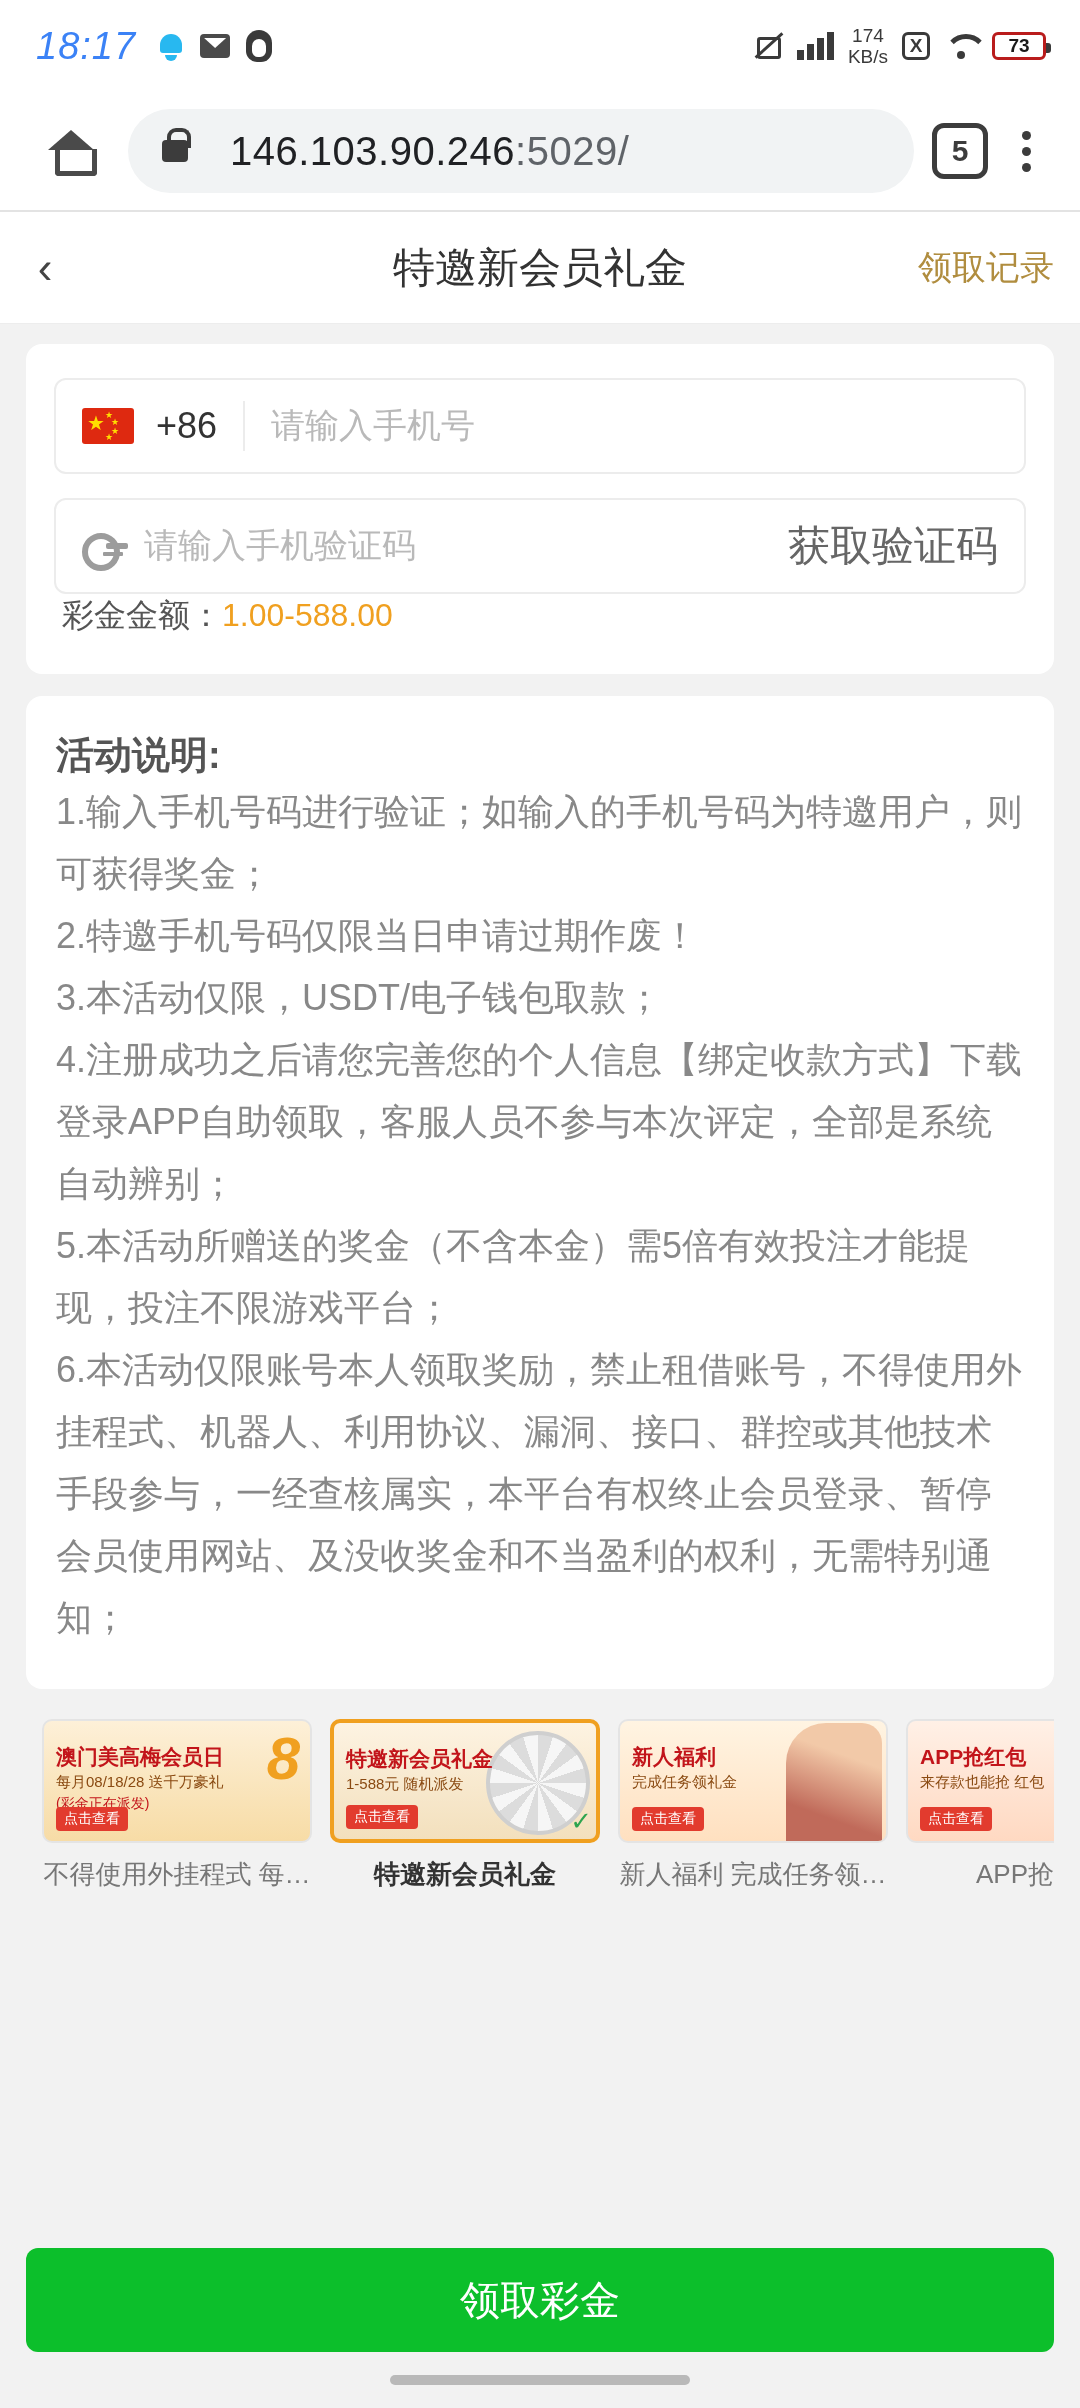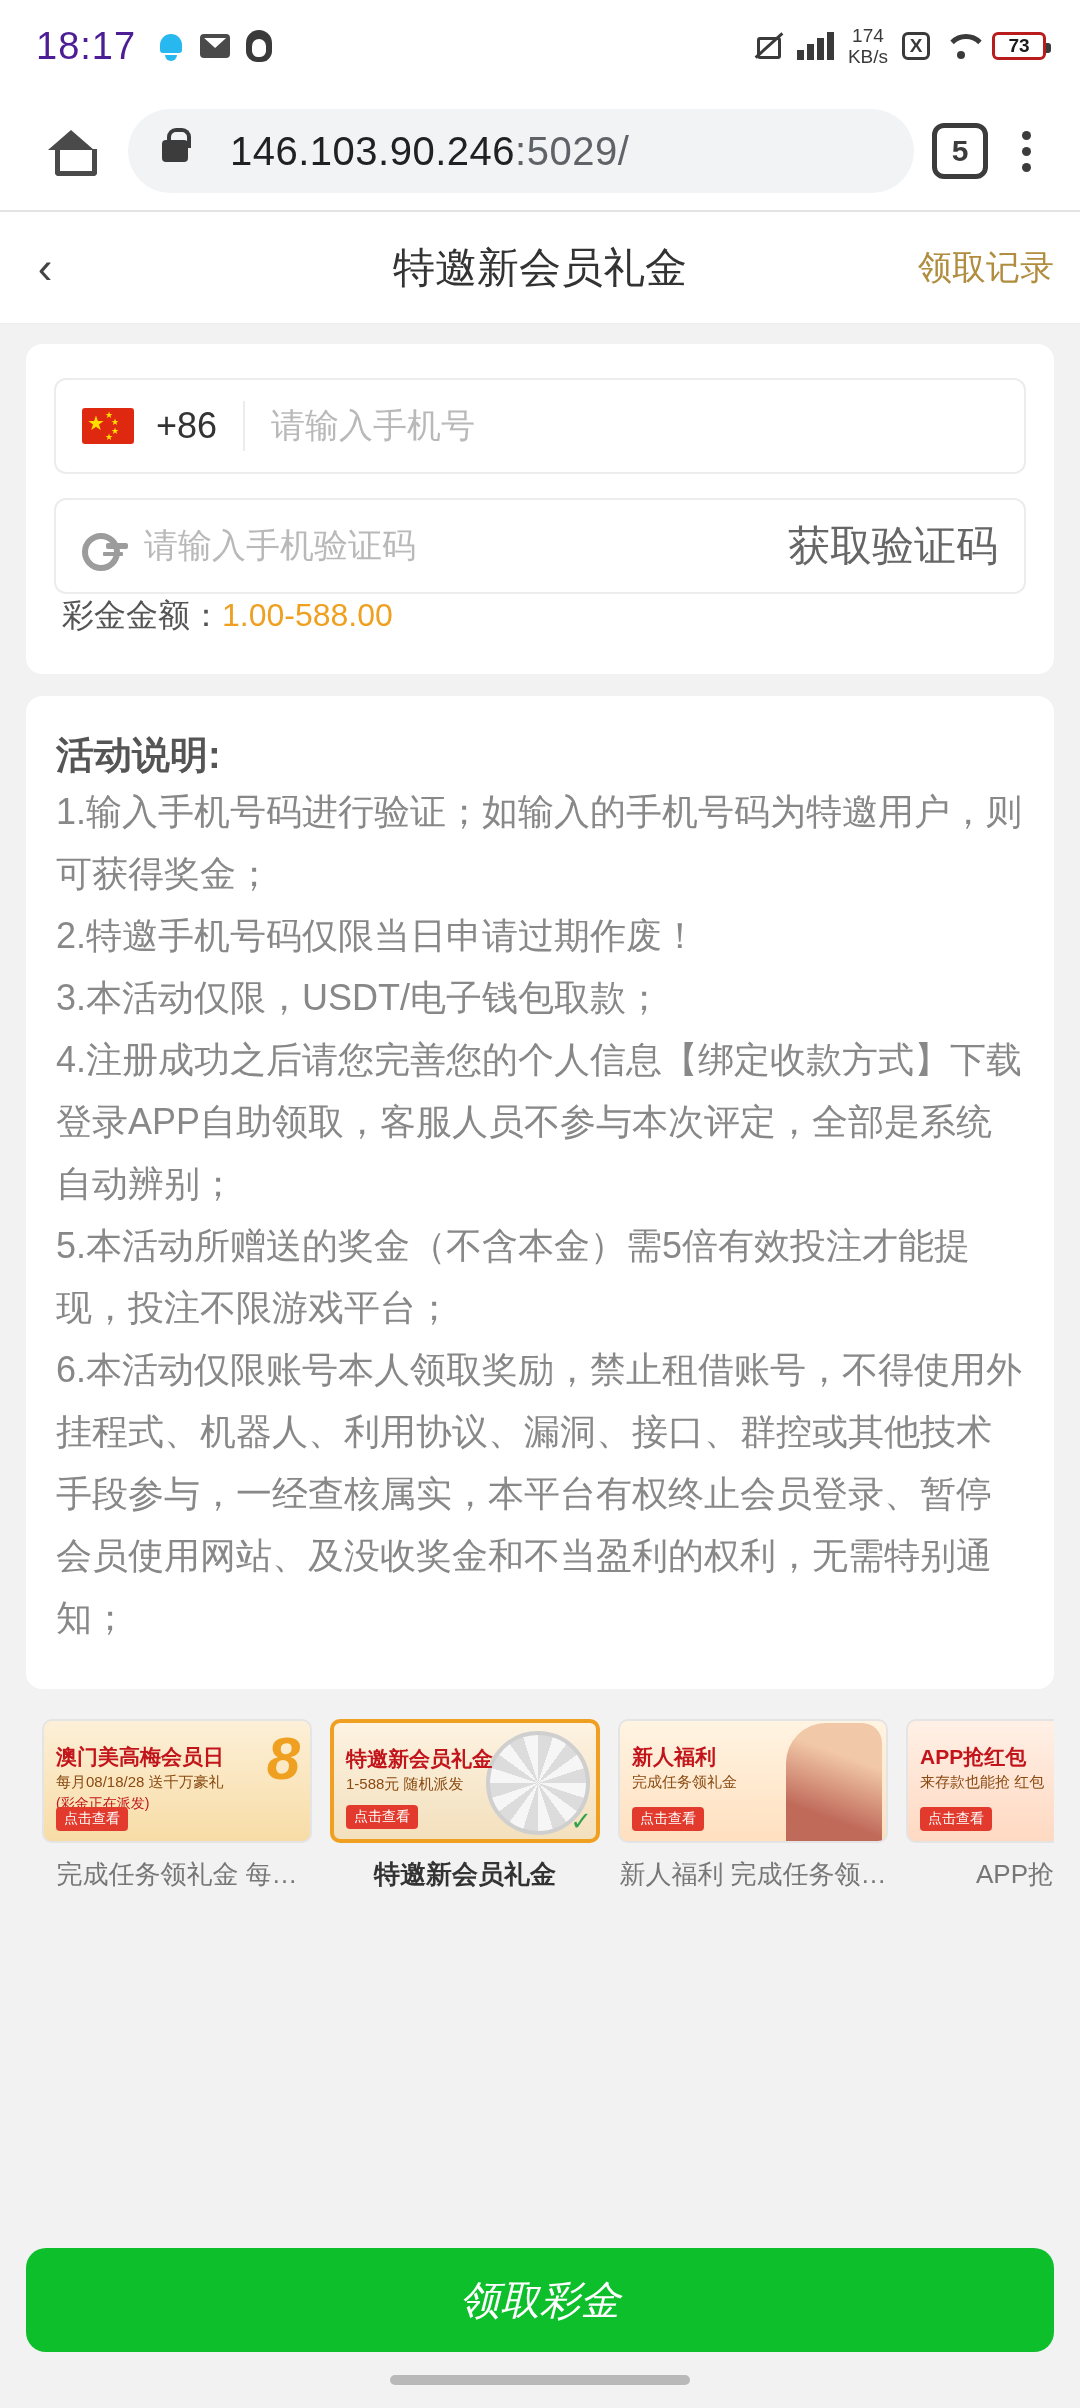--- a/index.html
+++ b/index.html
@@ -11,21 +11,21 @@
   }
   body { position: relative; }
 
   
   .statusbar {
     height: 92px; background: #ffffff;
     display: flex; align-items: center;
     padding: 0 36px;
     position: relative;
   }
-  .sb-time { font-size: 38px; color: #4c1d95; letter-spacing: 1px; }
+  .sb-time { font-size: 38px; color: #3b82f6; letter-spacing: 1px; font-style: italic; }
   .sb-left-icons { display: flex; align-items: center; gap: 16px; margin-left: 22px; }
   .sb-right { position: absolute; right: 34px; top: 0; height: 92px; display: flex; align-items: center; gap: 14px; }
   .bell { width: 26px; height: 30px; position: relative; }
   .bell::before {
     content: ""; position: absolute; left: 2px; top: 3px;
     width: 22px; height: 19px; background: #28b8f0;
     border-radius: 11px 11px 3px 3px;
   }
   .bell::after {
     content: ""; position: absolute; left: 7px; bottom: 0;
@@ -220,23 +220,23 @@
   }
   .wheel {
     position: absolute; right: 6px; top: 8px; width: 104px; height: 104px; border-radius: 50%;
     background: repeating-conic-gradient(#dcdcdc 0 18deg, #f6f6f6 18deg 36deg);
     border: 4px solid #cfcfcf;
   }
 
   
   .bottom-area { position: absolute; left: 0; right: 0; bottom: 0; background: #f2f2f2; }
   .cta {
-    margin: 22px 26px 0; height: 104px; background: #0cbf2b; border-radius: 20px;
+    margin: 22px 26px 0; height: 104px; background: #0cbf2b; border-radius: 12px;
     display: flex; align-items: center; justify-content: center;
-    color: #fff; font-size: 40px; font-weight: 500; font-style: italic;
+    color: #fff; font-size: 40px; font-weight: 500;
   }
   .navbar-home { height: 56px; display: flex; align-items: center; justify-content: center; }
   .navbar-home i { display: block; width: 300px; height: 10px; background: #b9b9b9; border-radius: 5px; }
 </style>
 </head>
 <body>
 
 <div class="statusbar">
   <div class="sb-time">18:17</div>
   <div class="sb-left-icons">
@@ -325,21 +325,21 @@
 
   <div class="banner-strip">
     <div class="banner">
       <div class="thumb bg-a">
         <div class="gold-8">8</div>
         <div class="t1">澳门美高梅会员日</div>
         <div class="t2">每月08/18/28 送千万豪礼</div>
         <div class="t3">(彩金正在派发)</div>
         <div class="btn">点击查看</div>
       </div>
-      <div class="cap">完成任务领礼金 每…</div>
+      <div class="cap">不得使用外挂程式 每…</div>
     </div>
 
     <div class="banner sel">
       <div class="thumb bg-b">
         <div class="wheel"></div>
         <div class="t1">特邀新会员礼金</div>
         <div class="t2">1-588元 随机派发</div>
         <div class="btn">点击查看</div>
         <div class="check">✓</div>
       </div>

